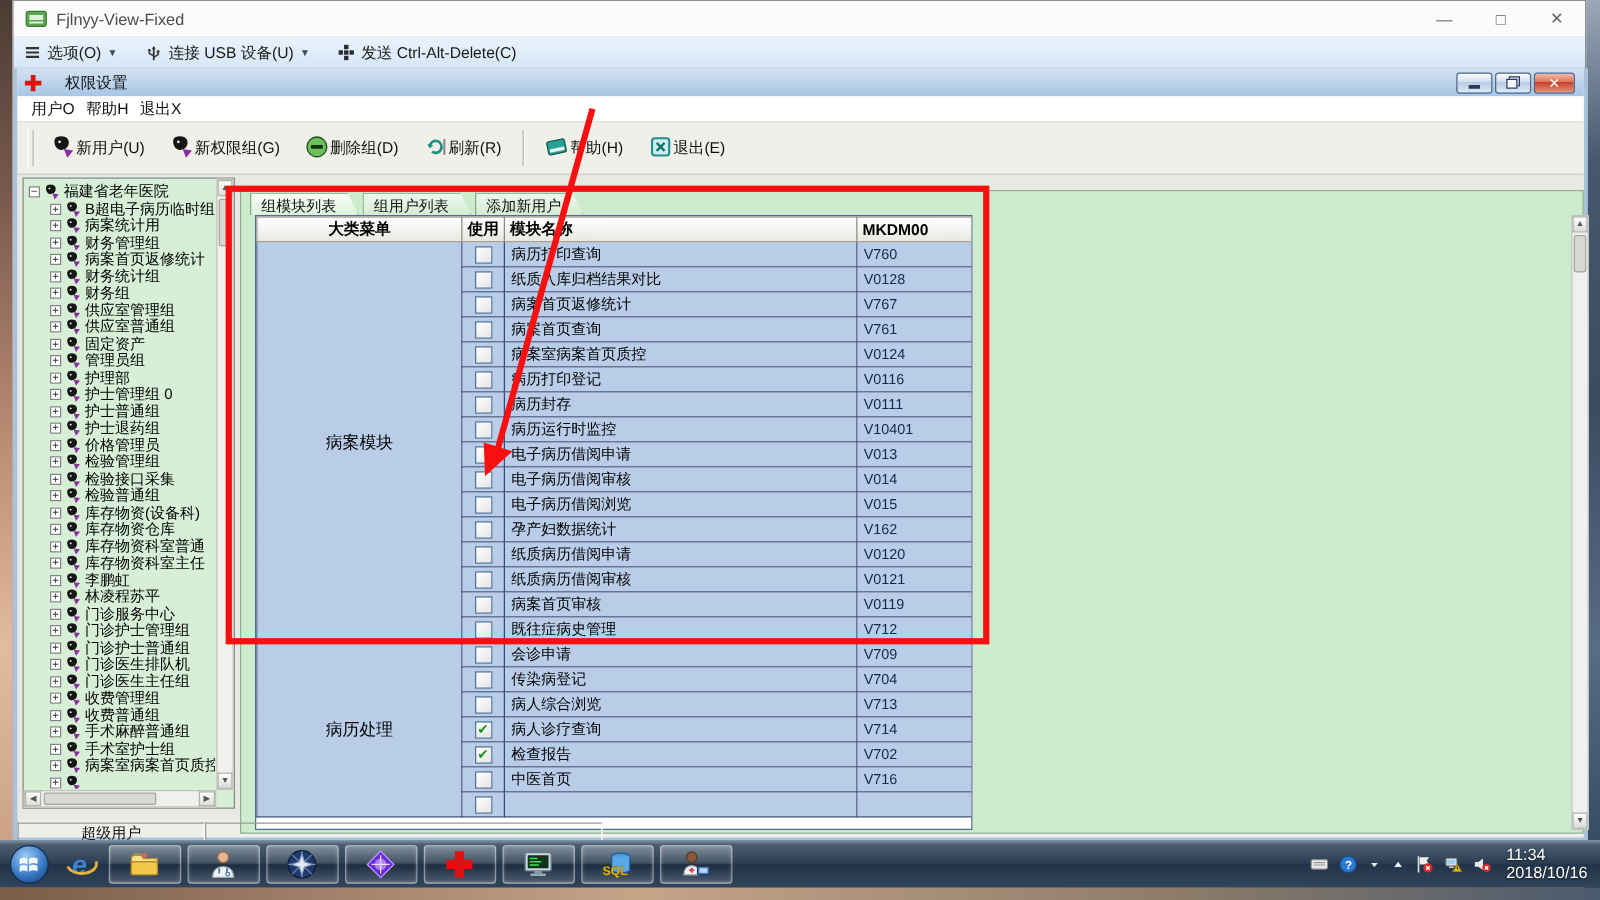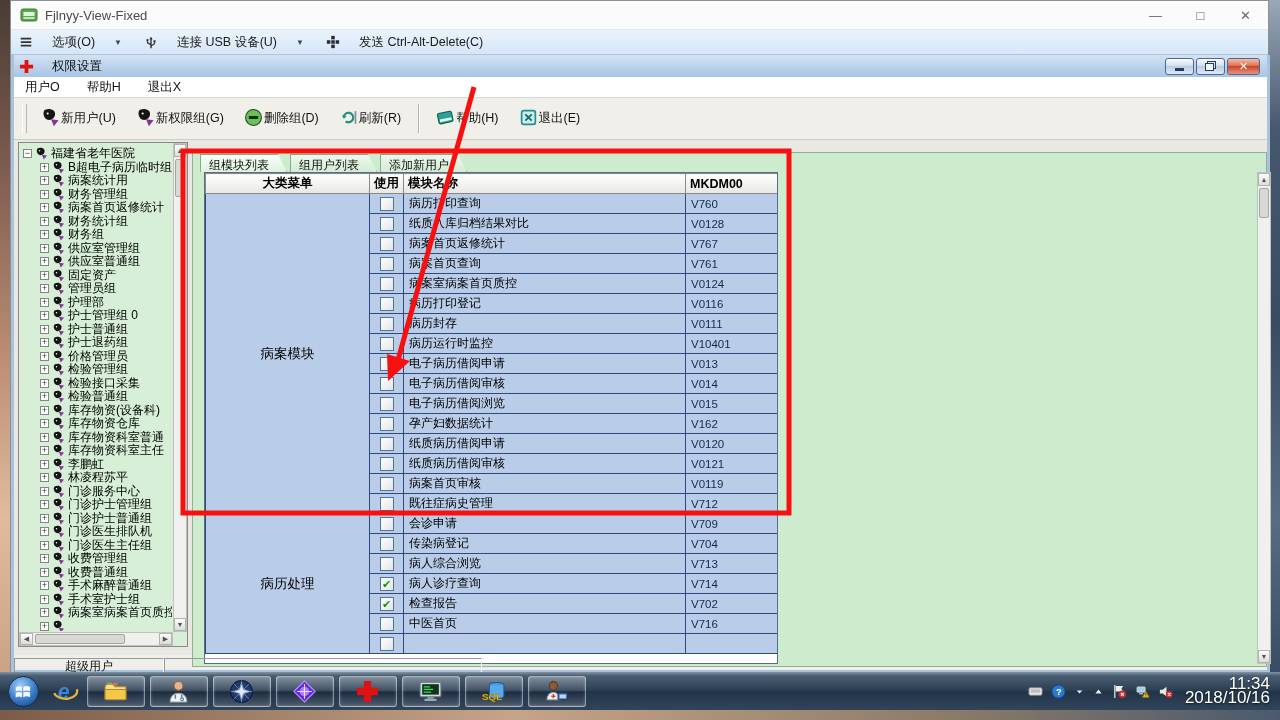--- a/index.html
+++ b/index.html
@@ -10,36 +10,36 @@
   .desk-right{right:0;top:0;width:13px;height:720px;background:linear-gradient(180deg,#9aa8b8,#46586e 18%,#3a4c62 45%,#586c84 72%,#2e4258)}
   .desk-bottom{left:0;bottom:0;width:1280px;height:10px;background:linear-gradient(90deg,#7a5c49,#c6a488 40%,#8a7a68 75%,#4a5a6e)}
 
   
   .viewer{position:absolute;left:10px;top:0;width:1259px;height:672px;background:#fff;border:1px solid #8a9098;z-index:1}
   .v-title{height:29px;background:#fbfbfb;border-bottom:1px solid #e6e6e6;display:flex;align-items:center;gap:7px;padding-left:9px;font-size:13px;color:#4a4a4a}
   .v-title .wicon{width:18px;height:18px}
   .v-ctrl{margin-left:auto;display:flex;height:100%}
   .v-ctrl span{width:45px;display:flex;align-items:center;justify-content:center;color:#666;font-size:13px}
   .v-toolbar{height:25px;background:linear-gradient(#eaf3fc,#d5e6f7);border-bottom:1px solid #b5c6d9;display:flex;align-items:center;gap:22px;padding-left:8px;font-size:12.5px;color:#1a1a1a}
-  .v-mitem{display:flex;align-items:center;gap:19px}
+  .v-mitem{display:flex;align-items:center;gap:5px}
   .v-mitem svg{width:14px;height:14px}
   .caret{font-size:8px;color:#3a4a5c}
 
   
   .app{position:absolute;left:0;top:54px;width:1259px;height:618px;background:#efeee8;border:3px solid #a9c3dd;border-top:none}
   .a-title{height:22px;background:linear-gradient(#d2e2f3,#a7c5e5);display:flex;align-items:center;gap:18px;padding:0 5px;font-size:12.5px;color:#111}
   .a-title .wicon{width:15px;height:15px}
   .a-ctrl{margin-left:auto;display:flex;gap:2px;padding-right:2px}
   .win-btn{width:29px;height:17px;border:1px solid #51688a;border-radius:3px;background:linear-gradient(#fafcff,#d3dfee 45%,#b7cbe2 46%,#dde9f6);display:flex;align-items:center;justify-content:center}
   .win-btn.close{width:33px;background:linear-gradient(#f4bcae,#e0704f 45%,#c6402a 46%,#e6957c);color:#fff;font-weight:bold;font-size:11px}
   .g-min{width:9px;height:3px;background:#2a3a5a;margin-top:7px}
   .g-restore{position:relative;width:11px;height:10px}
   .g-restore::before{content:"";position:absolute;right:0;top:0;width:7px;height:6px;border:1px solid #2a3a5a;background:#dfe8f4}
   .g-restore::after{content:"";position:absolute;left:0;bottom:0;width:7px;height:6px;border:1px solid #2a3a5a;background:#eef4fa}
-  .a-menu{height:21px;background:#fff;border-bottom:1px solid #d8d8d2;display:flex;gap:27px;align-items:center;padding-left:11px;font-size:12.5px;color:#111}
+  .a-menu{height:21px;background:#fff;border-bottom:1px solid #d8d8d2;display:flex;gap:9px;align-items:center;padding-left:11px;font-size:12.5px;color:#111}
   .a-toolbar{height:42px;background:#f0efe9;border-bottom:1px solid #cfcec6;display:flex;align-items:stretch;padding:2px 0 2px 4px}
   .grip{width:5px;margin:4px 4px;border-left:1px solid #fff;border-right:1px solid #b9b8b0}
   .tbtn{display:flex;align-items:center;justify-content:center;padding:1px 10px;font-size:12.5px;color:#111;gap:1px}
   .tbtn svg{width:19px;height:19px}
   .tsep{width:1px;background:#b5b4ac;margin:4px 7px;box-shadow:1px 0 0 #fff}
   .a-main{position:absolute;left:0;top:85px;width:1253px;height:515px;background:#e9e8e2}
 
   
   .tree-wrap{position:absolute;left:4px;top:2px;width:170px;height:505px;border:1px solid #8a8a84;background:#d6efd6}
   .tree{position:absolute;left:1px;top:1px;right:15px;bottom:15px;overflow:hidden;padding-top:3px}
@@ -83,21 +83,21 @@
   .taskbar{position:absolute;left:0;top:672px;width:1280px;height:38px;z-index:2;display:flex;align-items:center;background:linear-gradient(#8195a5,#4a5e72 10%,#2c3e52 48%,#223449 52%,#31455a)}
   .orb{width:46px;height:38px;display:flex;align-items:center;justify-content:center}
   .orb svg{width:33px;height:33px}
   .qicon{width:38px;height:32px;display:flex;align-items:center;justify-content:center}
   .qicon svg{width:27px;height:27px}
   .tb-btn{width:58px;height:31px;margin:0 2.5px;border:1px solid rgba(255,255,255,.45);border-radius:3px;background:linear-gradient(rgba(255,255,255,.3),rgba(255,255,255,.1) 46%,rgba(0,0,0,.14) 52%,rgba(255,255,255,.14));display:flex;align-items:center;justify-content:center;box-shadow:inset 0 0 3px rgba(255,255,255,.25)}
   .tb-btn svg{width:25px;height:25px}
   .tray{margin-left:auto;display:flex;align-items:center;gap:8px;padding-right:4px}
   .tray svg{width:15px;height:15px}
   .tray .sm svg{width:11px;height:11px}
-  .clock{color:#fff;font-size:17px;text-align:right;line-height:14px;padding:0 10px 0 8px;text-shadow:0 1px 2px rgba(0,0,0,.7)}
+  .clock{color:#fff;font-size:13px;text-align:left;line-height:14px;padding:0 10px 0 8px;text-shadow:0 1px 2px rgba(0,0,0,.7)}
 
   
   .annot{position:absolute;left:0;top:0;width:1280px;height:720px;z-index:10;pointer-events:none}
 </style>
 </head>
 <body>
 
 <div class="screen">
   <div class="strip desk-left"></div>
   <div class="strip desk-right"></div>

